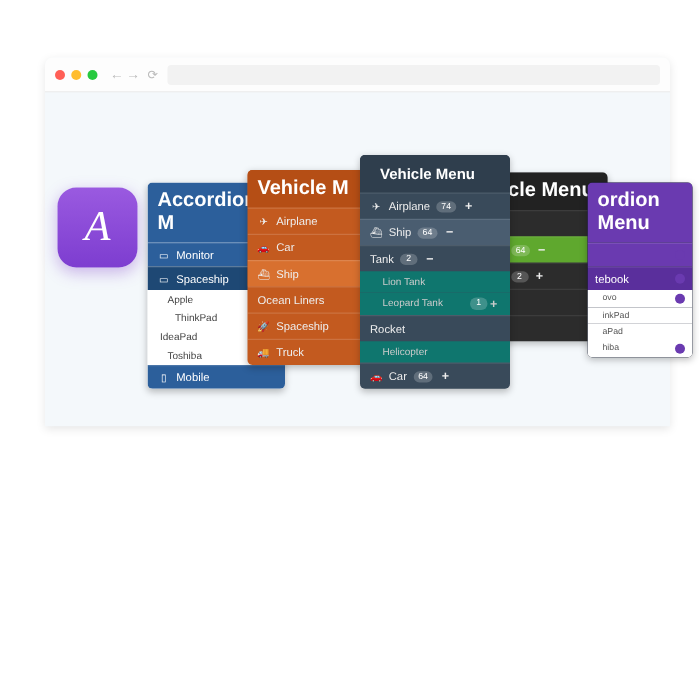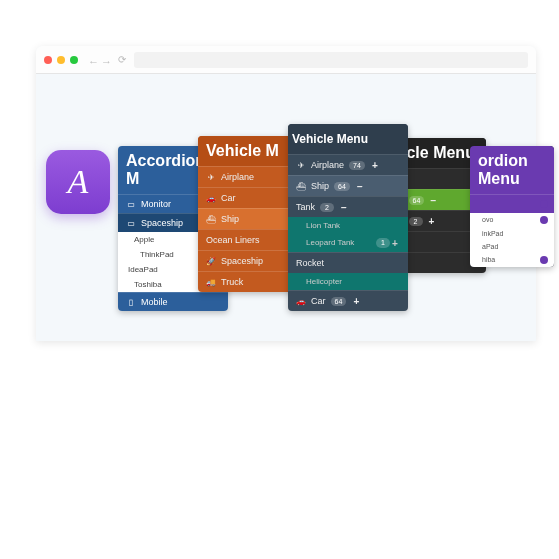--- a/index.html
+++ b/index.html
@@ -34,21 +34,21 @@
 .pA .sub.sel { color: #c98a00; font-weight: 600; }
 
 
 .pB { left: 80px; top: 12px; width: 105px; background: #c35a1f; }
 .pB .hdr { background: #b54e15; }
 .pB .o { border-top: 1px solid rgba(255,255,255,.15); padding: 5px 8px; display: flex; align-items: center; gap: 5px; }
 .pB .o.active { background: #d8702f; }
 
 
 .pC { left: 170px; top: 0; width: 120px; background: #394a5a; z-index: 5; }
-.pC .hdr { background: #2f3e4d; font-size: 12px; padding: 8px 4px; }
+.pC .hdr { background: #2f3e4d; font-size: 12px; padding: 8px 16px; }
 .pC .c { border-top: 1px solid rgba(255,255,255,.1); padding: 5px 8px; display: flex; align-items: center; gap: 5px; }
 .pC .c.sel { background: #4a5d70; }
 .pC .csub { padding: 4px 8px 4px 18px; font-size: 8px; color: #ccc; background: #0f766e; }
 
 
 .pD { left: 276px; top: 14px; width: 92px; background: #2c2c2c; }
 .pD .hdr { background: #222; }
 .pD .d { border-top: 1px solid rgba(255,255,255,.08); padding: 5px 8px; display: flex; align-items: center; gap: 4px; }
 .pD .d.sel { background: #5fa82e; }
 
@@ -191,20 +191,24 @@
         <span class="lbl">&nbsp;</span>
       </div>
   </div>
 
   <div class="panel pE">
     <div class="hdr">ordion Menu</div>
     <div class="p">
         <span class="lbl">&nbsp;</span>
         <span class="circ"></span>
       </div>
+    <div class="p" style="background:#5a2f9c">
+        <span class="lbl">tebook</span>
+        <span class="circ"></span>
+      </div>
     <div class="ps">
         <span style="display:flex">
           <span style="flex:1">ovo</span>
           <span class="circ"></span>
         </span>
       </div>
     <div class="ps">inkPad</div>
     <div class="ps">aPad</div>
     <div class="ps">
         <span style="display:flex">

